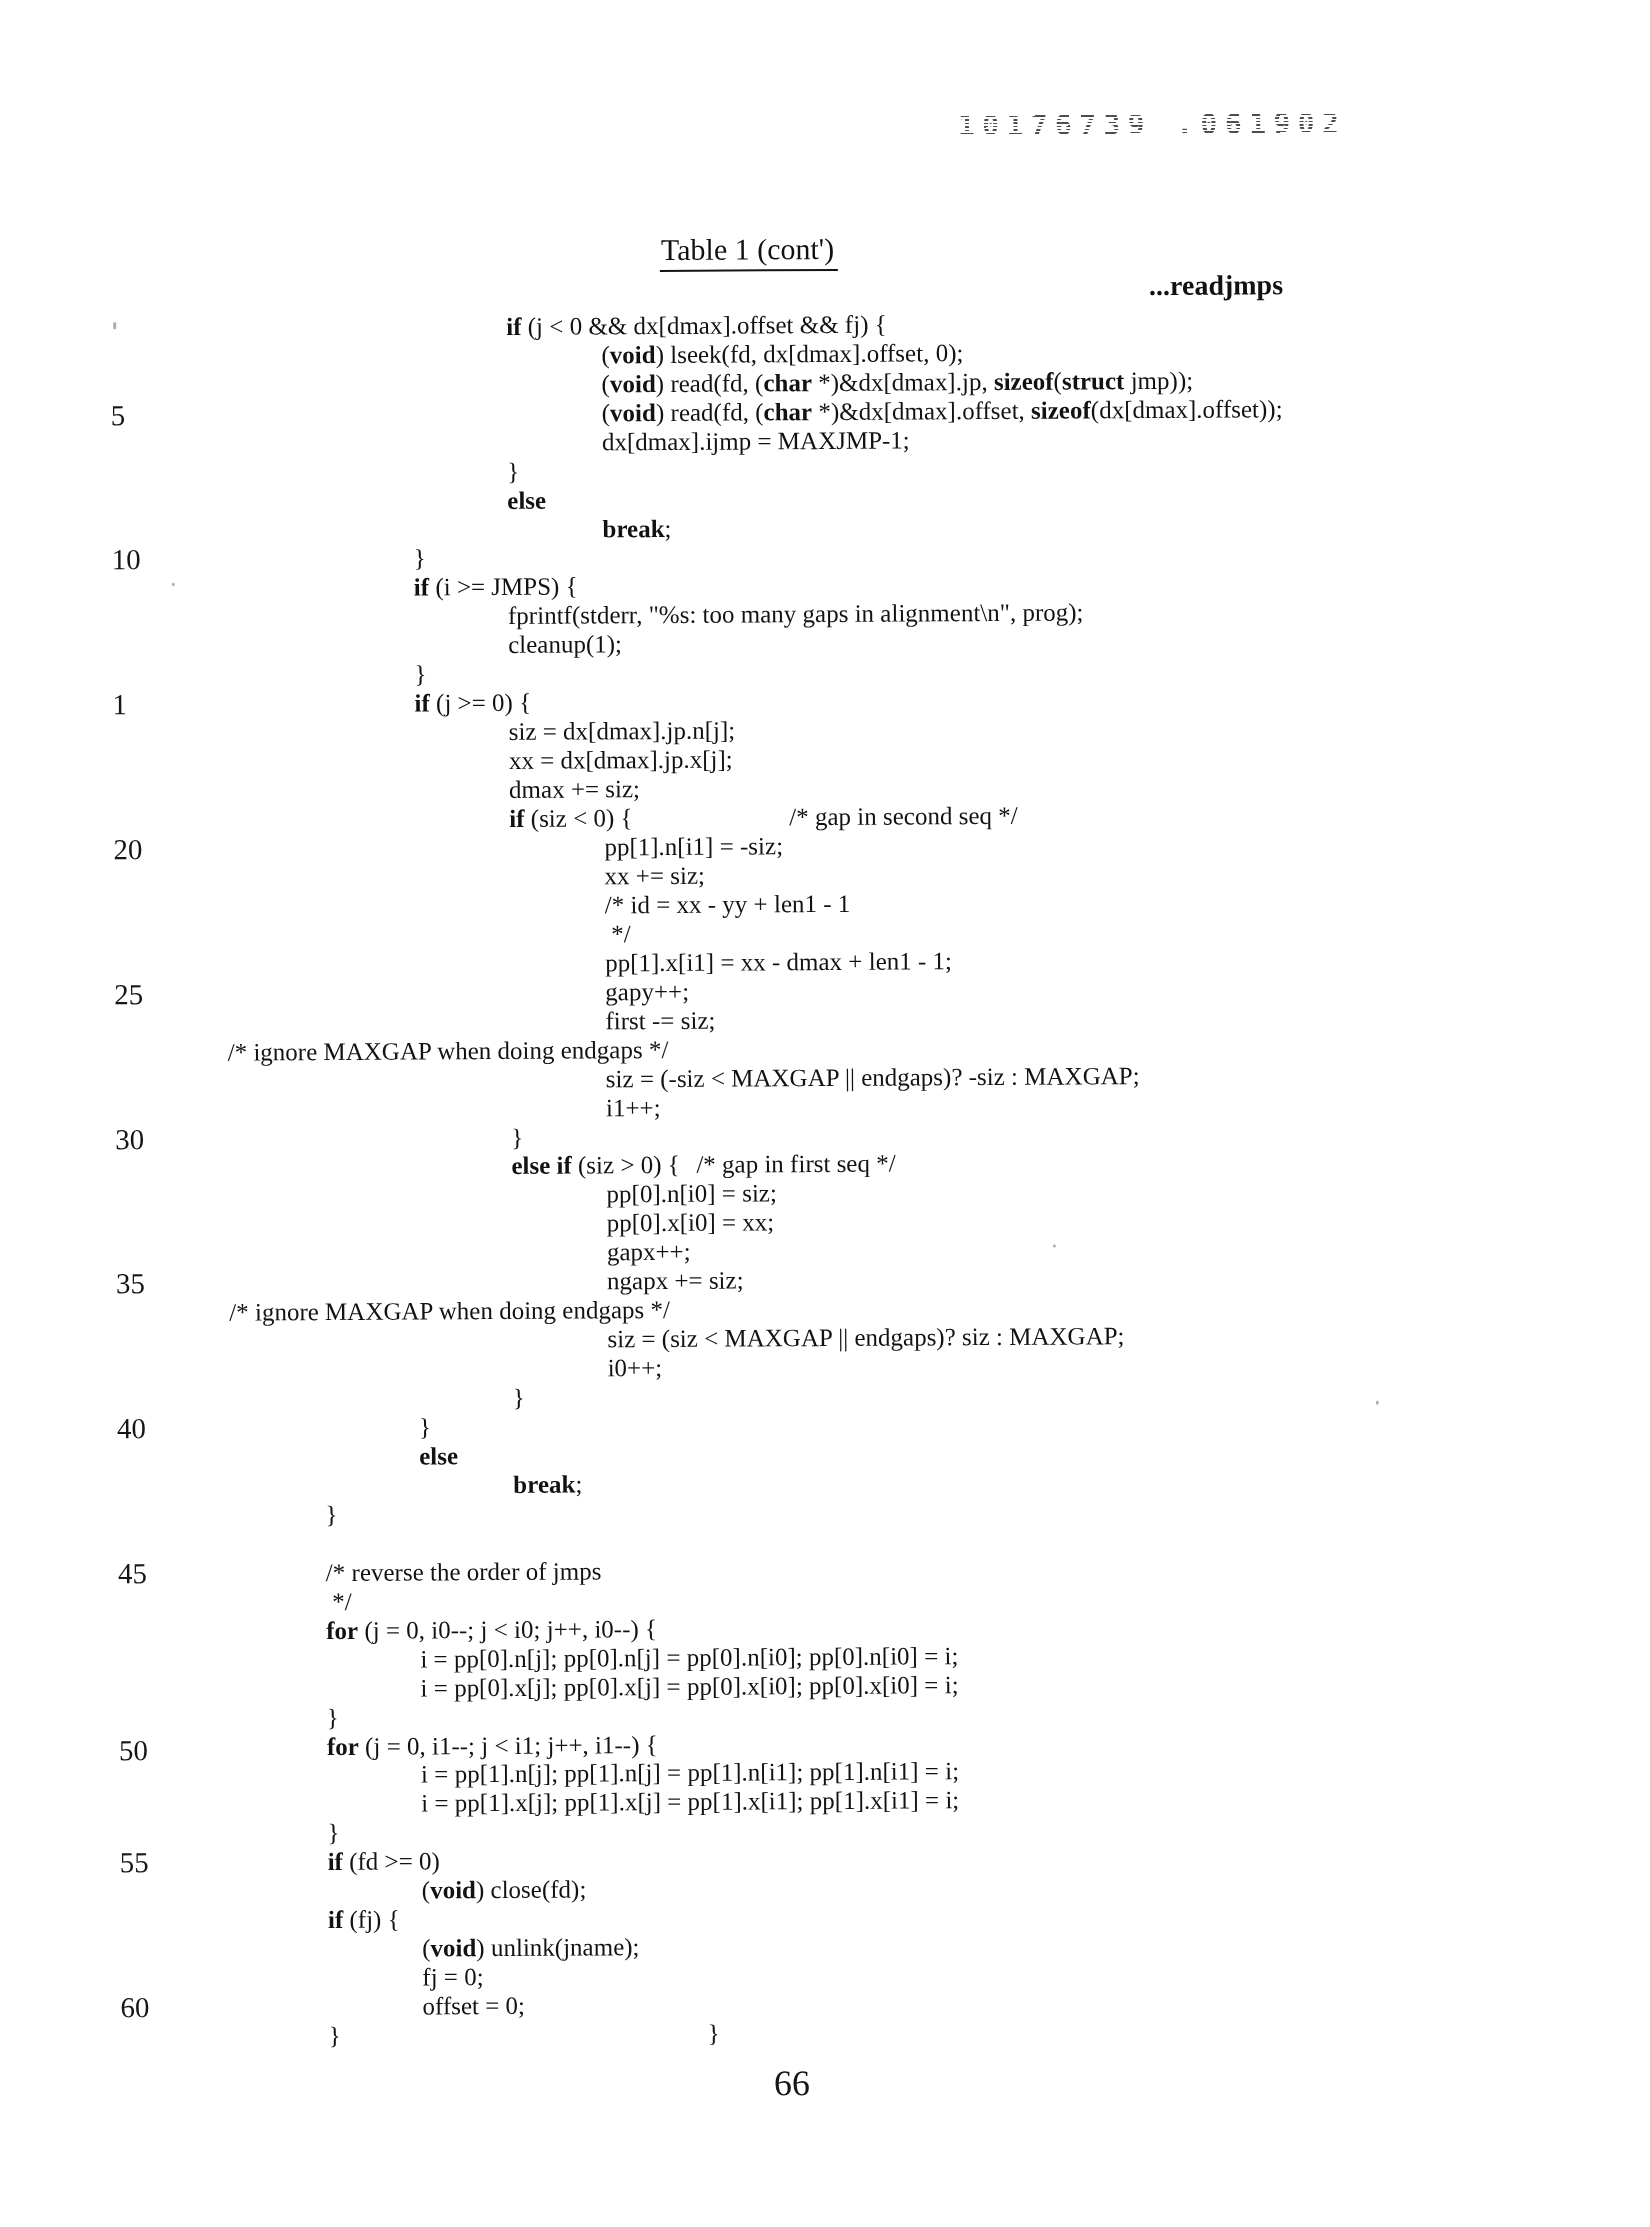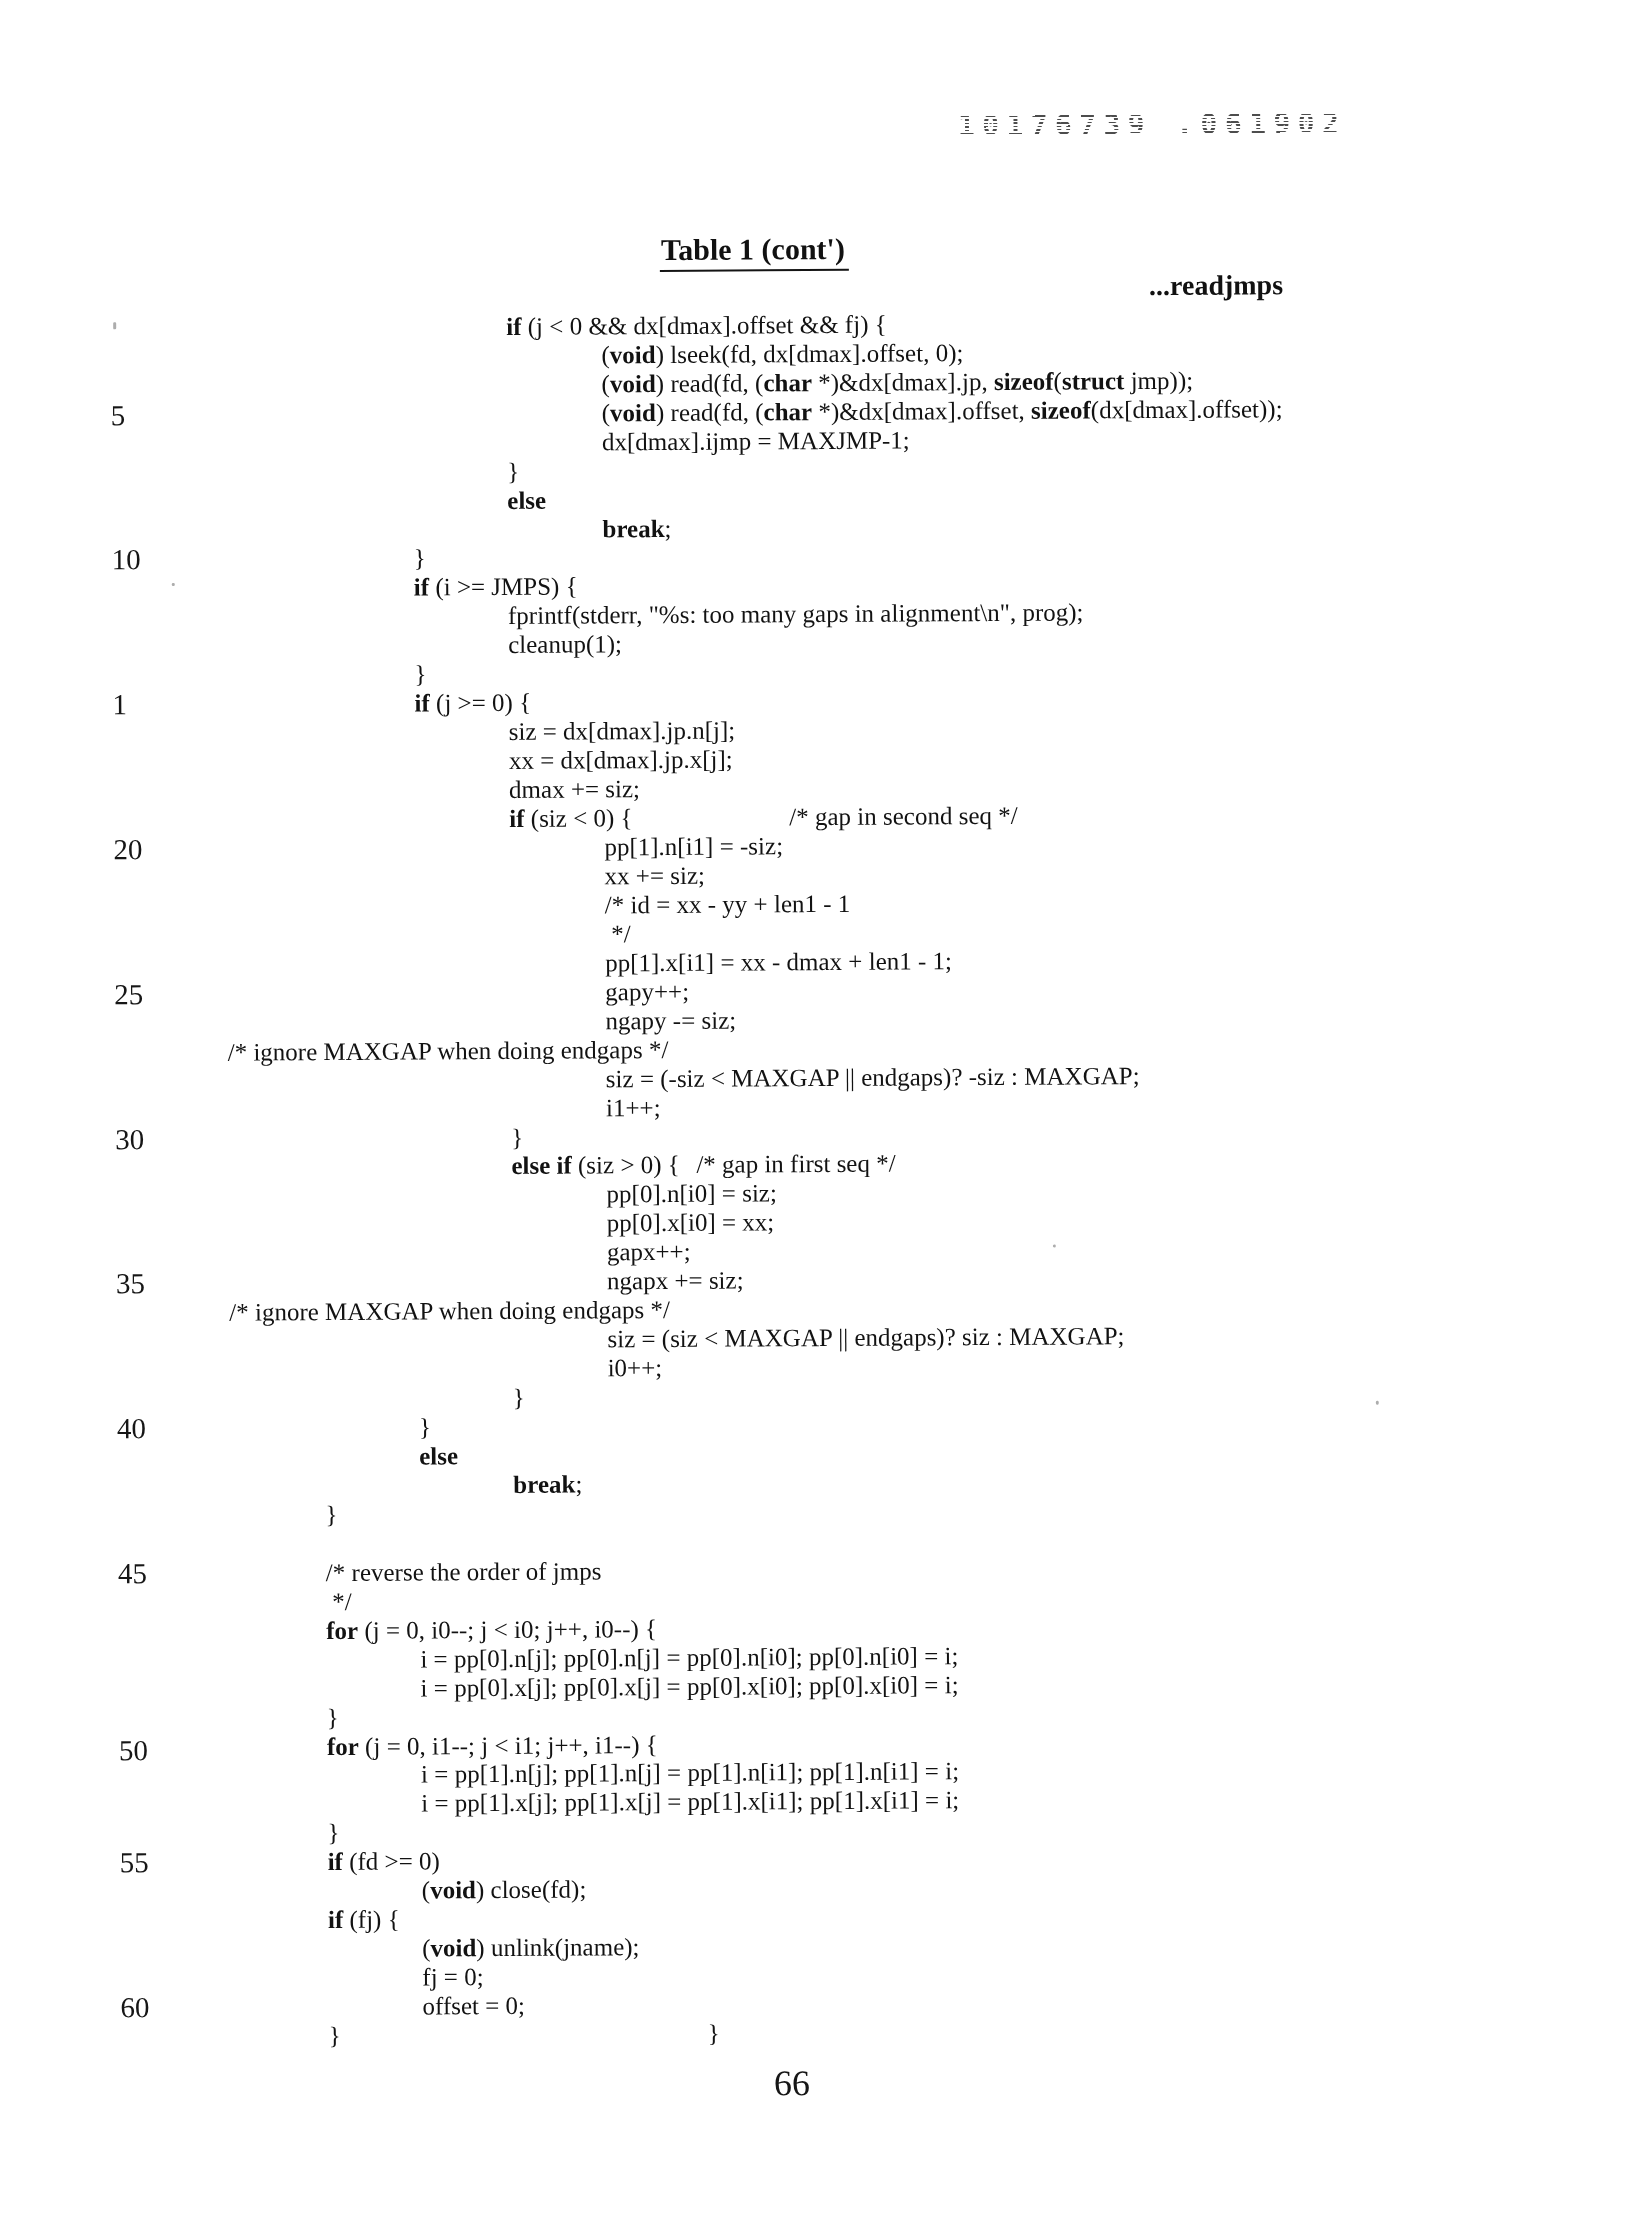--- a/index.html
+++ b/index.html
@@ -21,21 +21,21 @@
     font-family:"DejaVu Sans Mono",monospace;
     font-size:28px;font-weight:bold;letter-spacing:7.4px;
     color:#2e2e2e;
     -webkit-mask-image:repeating-linear-gradient(180deg,#000 0 1.5px,transparent 1.5px 3.4px);
     mask-image:repeating-linear-gradient(180deg,#000 0 1.5px,transparent 1.5px 3.4px);
     opacity:.85;
     white-space:pre;
   }
   .table-title{
     position:absolute;left:665px;top:232px;
-    font-size:30px;font-weight:bold;
+    font-size:30px;font-weight:normal;
     border-bottom:2.5px solid #141414;
     padding:0 3.7px 2.5px 1.2px;
     white-space:pre;
     text-align:right;
   }
   .cont-label{
     position:absolute;left:1154px;top:272px;
     font-size:28px;font-weight:bold;white-space:pre;
   }
   .lnum{
@@ -104,21 +104,21 @@
         <div class="code-line" style="top: 715px;"><span class="code-text" style="margin-left: 511px;">siz = dx[dmax].jp.n[j];</span></div>
         <div class="code-line" style="top: 744px;"><span class="code-text" style="margin-left: 511px;">xx = dx[dmax].jp.x[j];</span></div>
         <div class="code-line" style="top: 773px;"><span class="code-text" style="margin-left: 511px; font-family: Liberation Serif, serif;">dmax += siz;</span></div>
         <div class="code-line" style="top: 802px;"><span class="code-text" style="margin-left: 511px;"><b>if</b> (siz &lt; 0) {</span><span class="inline-comment" style="left: 791px;">/* gap in second seq */</span></div>
         <div class="code-line" style="top: 831px;"><span class="code-text" style="margin-left: 606px;">pp[1].n[i1] = -siz;</span></div>
         <div class="code-line" style="top: 860px;"><span class="code-text" style="margin-left: 606px;">xx += siz;</span></div>
         <div class="code-line" style="top: 889px;"><span class="code-text" style="margin-left: 606px;">/* id = xx - yy + len1 - 1</span></div>
         <div class="code-line" style="top: 918px;"><span class="code-text" style="margin-left: 606px;"> */</span></div>
         <div class="code-line" style="top: 947px;"><span class="code-text" style="margin-left: 606px;">pp[1].x[i1] = xx - dmax + len1 - 1;</span></div>
         <div class="code-line" style="top: 976px;"><span class="code-text" style="margin-left: 606px;">gapy++;</span></div>
-        <div class="code-line" style="top: 1005px;"><span class="code-text" style="margin-left: 606px;">ngapy -= siz;</span></div>
+        <div class="code-line" style="top: 1005px;"><span class="code-text" style="margin-left: 606px;">first -= siz;</span></div>
         <div class="code-line" style="top: 1034px;"><span class="code-text" style="margin-left: 228px;">/* ignore MAXGAP when doing endgaps */</span></div>
         <div class="code-line" style="top: 1063px;"><span class="code-text" style="margin-left: 606px;">siz = (-siz &lt; MAXGAP || endgaps)? -siz : MAXGAP;</span></div>
         <div class="code-line" style="top: 1092px;"><span class="code-text" style="margin-left: 606px;">i1++;</span></div>
         <div class="code-line" style="top: 1121px;"><span class="code-text" style="margin-left: 511px;">}</span></div>
         <div class="code-line" style="top: 1149px;"><span class="code-text" style="margin-left: 511px;"><b>else</b> <b>if</b> (siz &gt; 0) {</span><span class="inline-comment" style="left: 696px;">/* gap in first seq */</span></div>
         <div class="code-line" style="top: 1178px;"><span class="code-text" style="margin-left: 606px;">pp[0].n[i0] = siz;</span></div>
         <div class="code-line" style="top: 1207px;"><span class="code-text" style="margin-left: 606px;">pp[0].x[i0] = xx;</span></div>
         <div class="code-line" style="top: 1236px;"><span class="code-text" style="margin-left: 606px;">gapx++;</span></div>
         <div class="code-line" style="top: 1265px;"><span class="code-text" style="margin-left: 606px;">ngapx += siz;</span></div>
         <div class="code-line" style="top: 1294px;"><span class="code-text" style="margin-left: 228px;">/* ignore MAXGAP when doing endgaps */</span></div>

